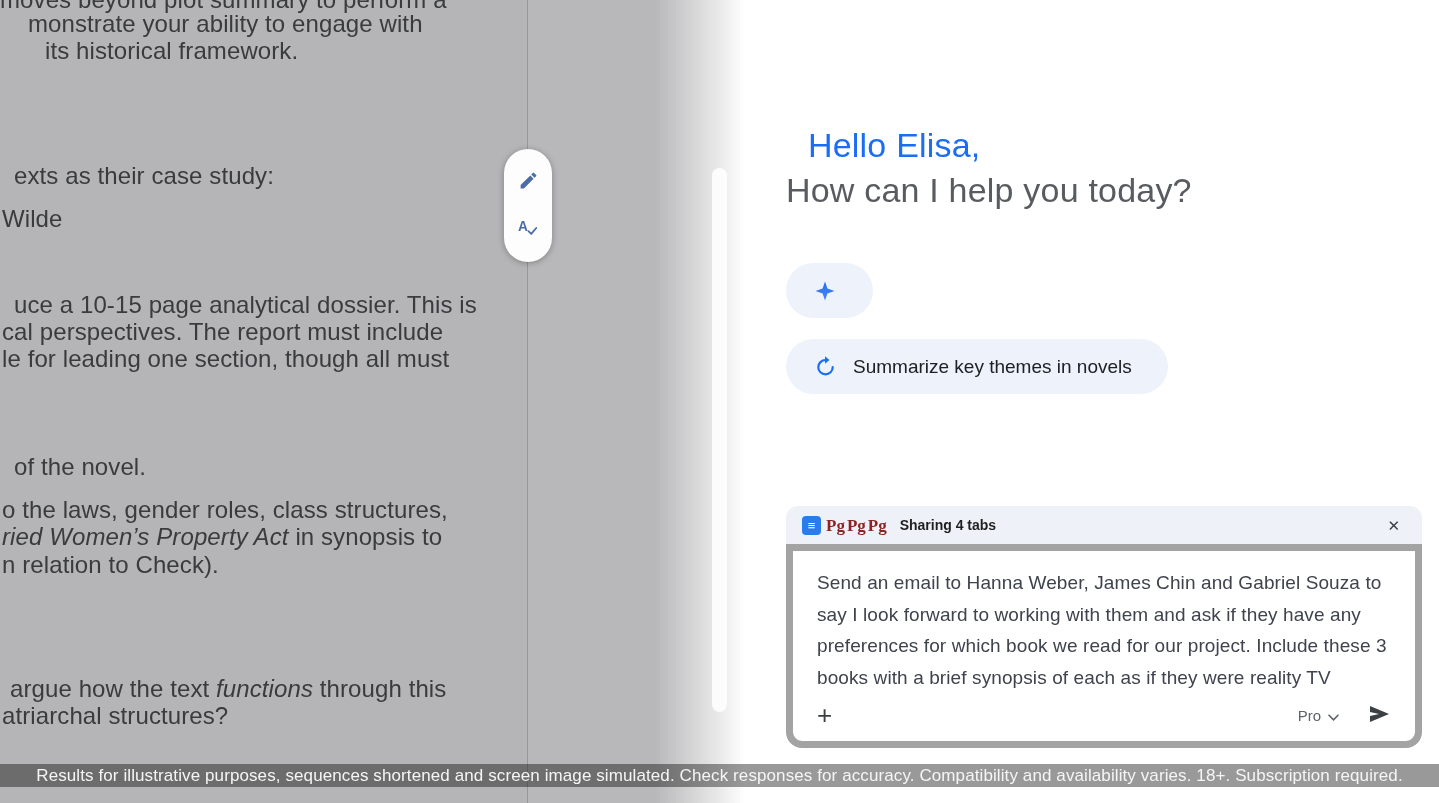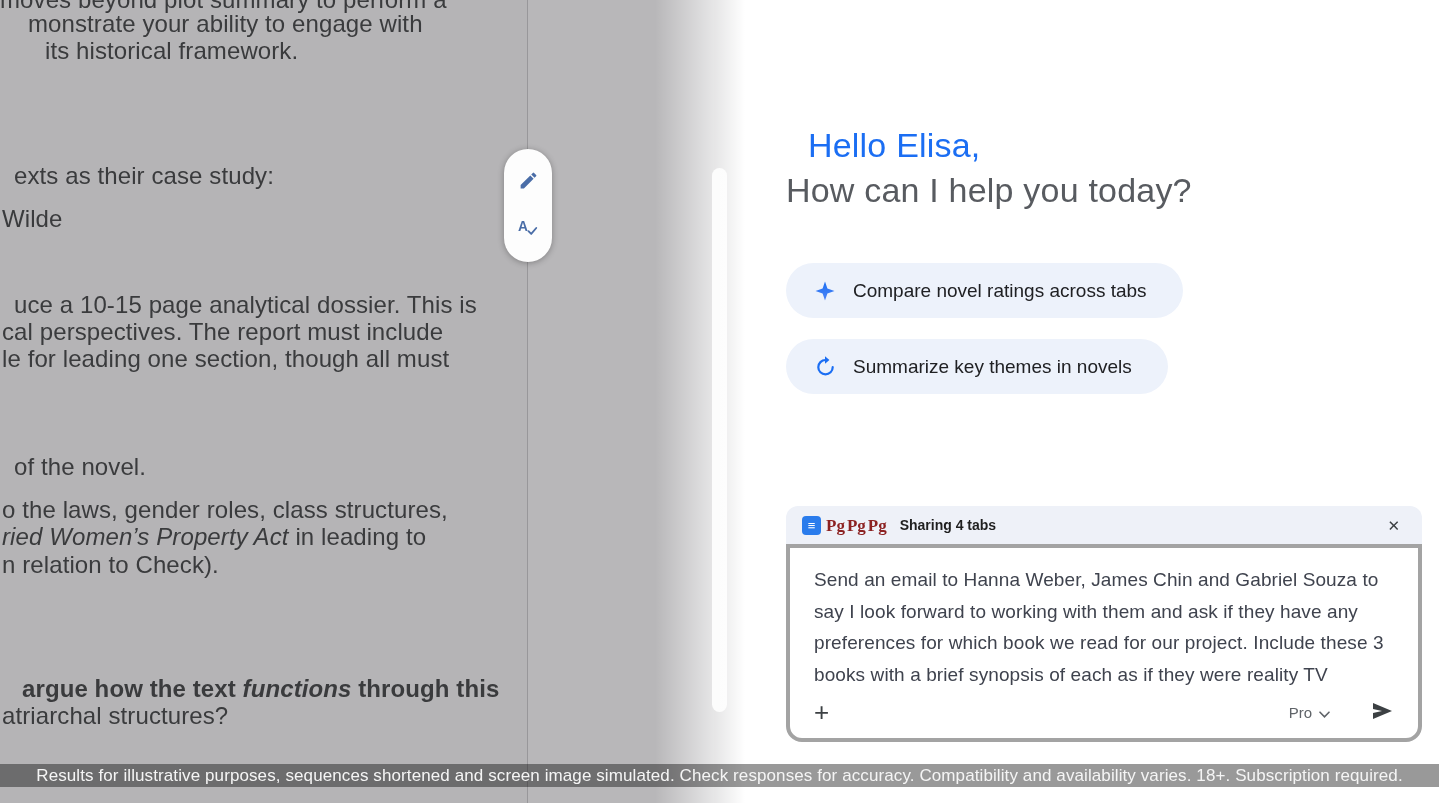--- a/index.html
+++ b/index.html
@@ -85,34 +85,34 @@
     font-family: "Liberation Serif", serif; font-weight: 700;
     font-size: 17px; color: #8c2222; margin-left: 2px; line-height: 1;
   }
   .fav-doc + .fav-pg { margin-left: 5px; }
   .sharing-label { margin-left: 13px; font-size: 14px; font-weight: 700; color: #1f1f1f; }
   .close-btn {
     margin-left: auto; background: none; border: none; cursor: pointer;
     font-size: 15px; color: #3c4043; line-height: 1; padding: 4px;
   }
   .input-box {
-    background: #fff; border: 4px solid #a3a3a3; border-radius: 0 0 16px 16px;
+    background: #fff; border: 7px solid #a3a3a3; border-radius: 0 0 16px 16px;
     padding: 16px 24px 10px; cursor: text;
   }
   .prompt-text {
     font-size: 19px; line-height: 31.6px; color: #3f434e; letter-spacing: 0.1px;
   }
   .composer-row {
     display: flex; align-items: center; justify-content: space-between; margin-top: 6px; height: 32px;
   }
   .plus-btn {
     background: none; border: none; cursor: pointer;
     font-size: 26px; font-weight: 400; color: #3c4043; line-height: 1;
   }
-  .row-right { display: flex; gap: 40px; }
+  .row-right { display: flex; gap: 28px; }
   .model-btn {
     background: none; border: none; cursor: pointer;
     display: flex; align-items: center; gap: 7px;
     font-family: "Liberation Sans", sans-serif; font-size: 15px; color: #5f6368;
   }
   .send-btn { background: none; border: none; cursor: pointer; display: flex; align-items: center; }
 
   
   .disclaimer-bar {
     position: absolute; left: 0; right: 0; top: 764px; height: 23px;
@@ -133,23 +133,23 @@
         <div class="doc-line" style="left: 0px; top: -14px;"><span>moves beyond plot summary to perform a</span></div>
         <div class="doc-line" style="left: 28px; top: 10px;"><span>monstrate your ability to engage with</span></div>
         <div class="doc-line" style="left: 21px; top: 37px; margin-left: 24px;"><span>its historical framework.</span></div>
         <div class="doc-line" style="left: 14px; top: 162px;"><span>exts as their case study:</span></div>
         <div class="doc-line" style="left: 2px; top: 205px;"><span>Wilde</span></div>
         <div class="doc-line" style="left: 14px; top: 291px;"><span>uce a 10-15 page analytical dossier. This is</span></div>
         <div class="doc-line" style="left: 2px; top: 318px;"><span>cal perspectives. The report must include</span></div>
         <div class="doc-line" style="left: 2px; top: 345px;"><span>le for leading one section, though all must</span></div>
         <div class="doc-line" style="left: 14px; top: 453px;"><span>of the novel.</span></div>
         <div class="doc-line" style="left: 2px; top: 496px;"><span>o the laws, gender roles, class structures,</span></div>
-        <div class="doc-line" style="left: 2px; top: 523px;"><span style="font-style: italic;">ried Women’s Property Act</span><span> in leading to</span></div>
+        <div class="doc-line" style="left: 2px; top: 523px;"><span style="font-style: italic;">ried Women’s Property Act</span><span> in synopsis to</span></div>
         <div class="doc-line" style="left: 2px; top: 551px;"><span>n relation to Check).</span></div>
-        <div class="doc-line" style="left: 22px; top: 675px; font-weight: bold;"><span>argue how the text </span><span style="font-style: italic;">functions</span><span> through this</span></div>
+        <div class="doc-line" style="left: 10px; top: 675px;"><span>argue how the text </span><span style="font-style: italic;">functions</span><span> through this</span></div>
         <div class="doc-line" style="left: 2px; top: 702px;"><span>atriarchal structures?</span></div>
       </div>
     <div class="doc-scrollbar"></div>
 
     <div class="doc-toolbar">
       <button class="tool-btn" title="">
         <span>
           <svg width="21" height="21" viewBox="0 0 24 24">
             <path d="M3 17.25V21h3.75L17.81 9.94l-3.75-3.75L3 17.25zM20.71 7.04a1 1 0 0 0 0-1.41l-2.34-2.34a1 1 0 0 0-1.41 0l-1.83 1.83 3.75 3.75 1.83-1.83z" fill="#4a6da7"></path>
           </svg>
@@ -178,21 +178,20 @@
           <svg width="24" height="24" viewBox="0 0 24 24">
             <defs>
                 <linearGradient id="g1" x1="0" y1="0" x2="0" y2="1">
               <stop offset="0" stop-color="#1b6ef3"></stop>
                   <stop offset="1" stop-color="#4f86f6"></stop>
             </linearGradient>
               </defs>
             <path d="M12 2.5 L14.4 9.6 L21.5 12 L14.4 14.4 L12 21.5 L9.6 14.4 L2.5 12 L9.6 9.6 Z" fill="url(#g1)"></path>
           </svg>
         </span>
-        <span class="chip-label">Compare novel ratings across tabs</span>
       </button>
 
 
       <button class="chip">
         <span class="chip-icon">
           <svg width="24" height="24" viewBox="0 0 24 24">
             <path d="M12.5 5a7.2 7.2 0 1 0 7.2 7.2" fill="none" stroke="#1b6ef3" stroke-width="2.2" stroke-linecap="round"></path>
             <path d="M12 1.2 L16.4 5 L12 8.8 Z" fill="#1b6ef3"></path>
           </svg>
         </span>

